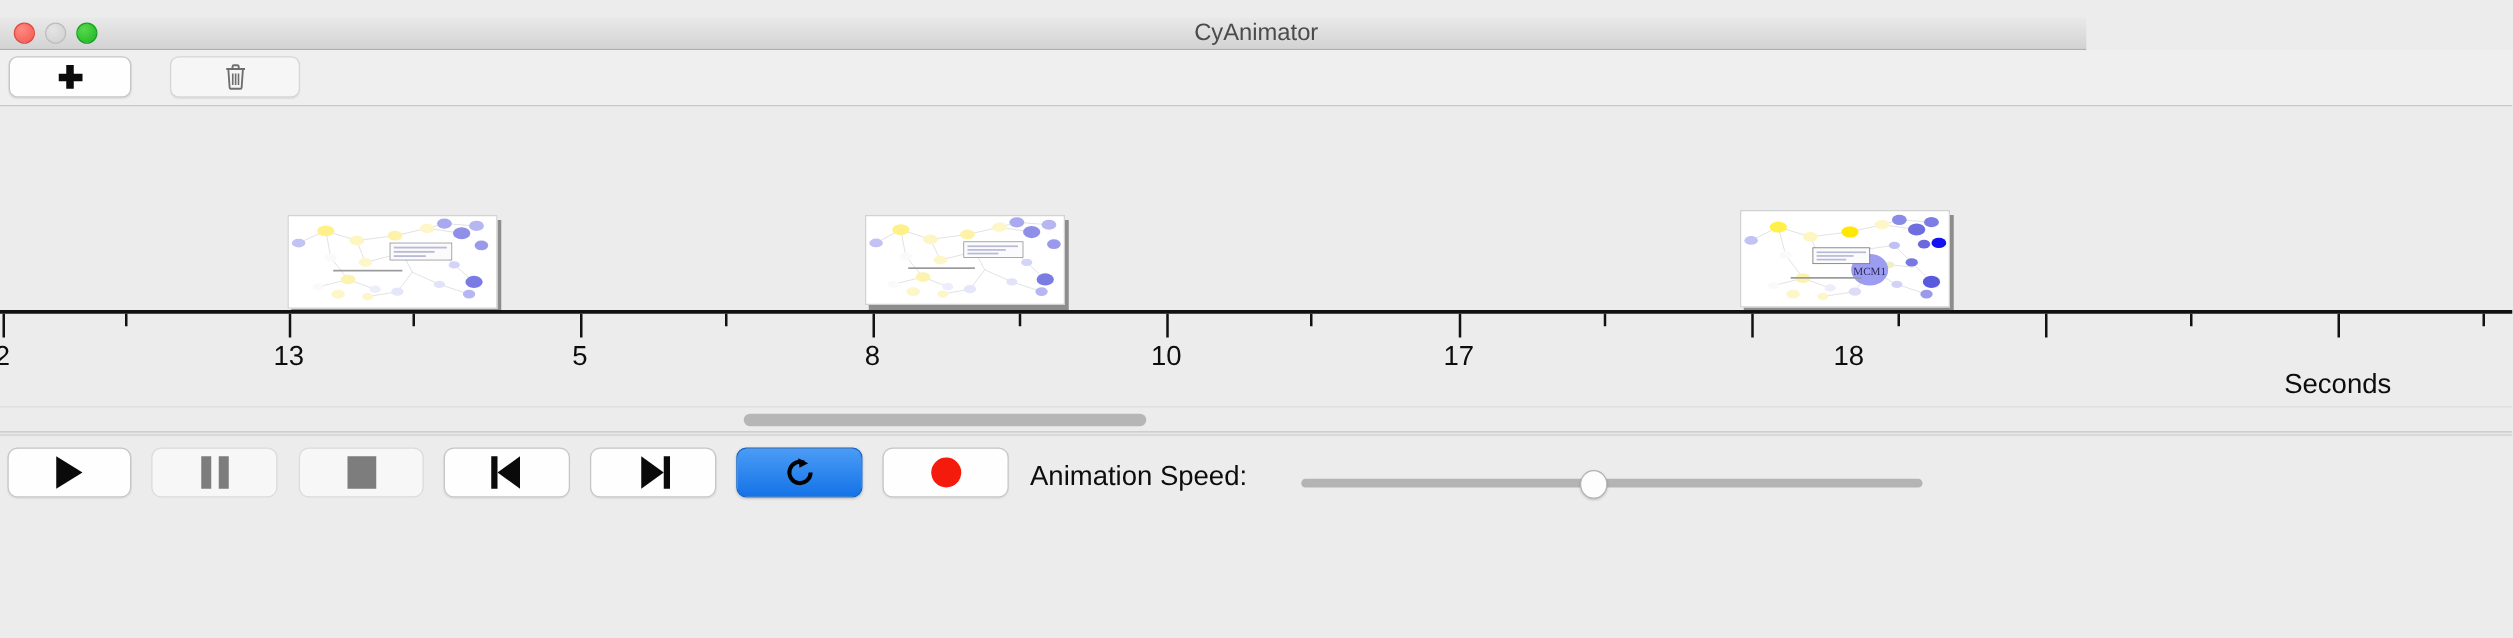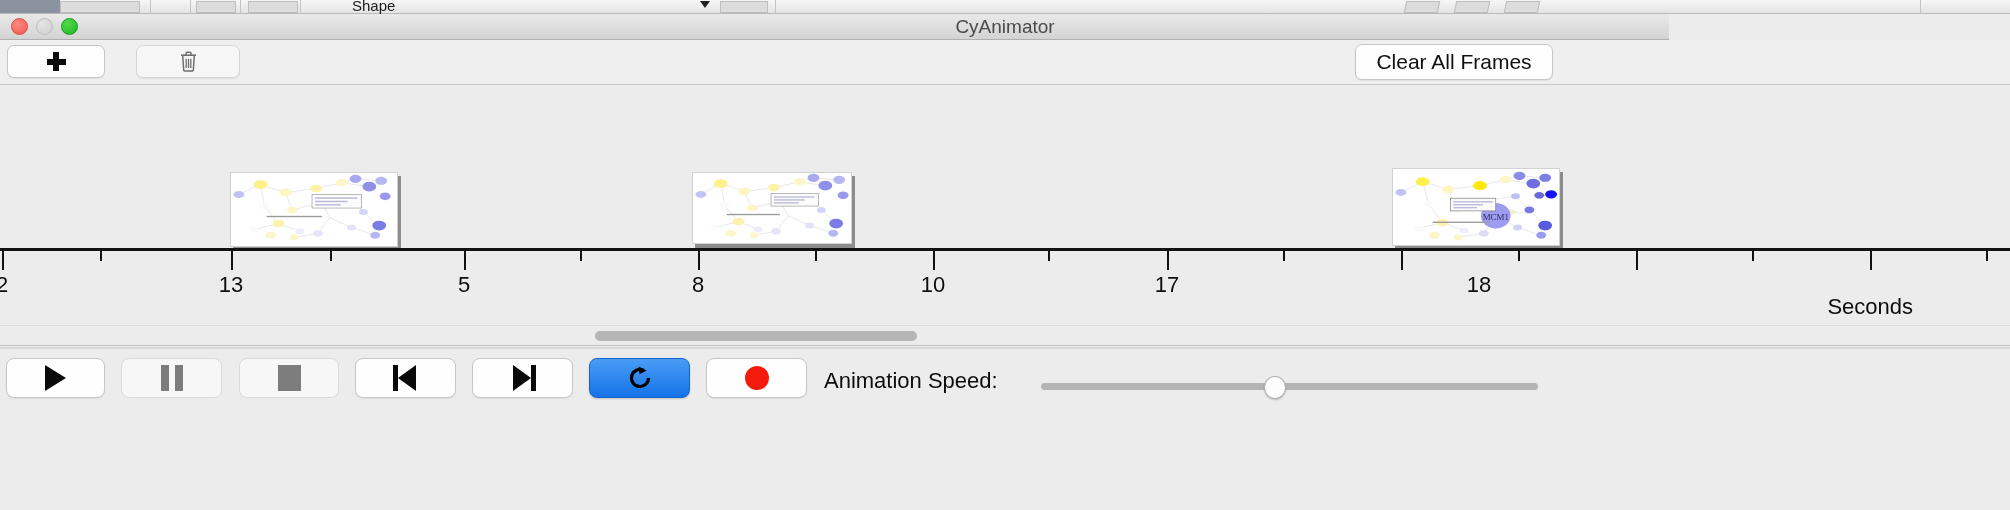--- a/index.html
+++ b/index.html
@@ -189,39 +189,20 @@
     position: absolute; left: 232px; top: 0; width: 22px; height: 23px;
     background: #fdfdfd; border: 1px solid #b3b3b3; border-radius: 50%;
     box-shadow: 0 1px 2px rgba(0,0,0,0.2);
   }
 </style>
 </head>
 <body>
 
 <div id="app">
 
-  <div class="bg-strip">
-    <div class="bg-tabbar"></div>
-    <div class="bg-dark"></div>
-    <div class="bg-seg" style="left:150px;width:1px"></div>
-    <div class="bg-seg" style="left:190px;width:1px"></div>
-    <div class="bg-seg" style="left:240px;width:1px"></div>
-    <div class="bg-seg" style="left:300px;width:1px"></div>
-    <div class="bg-slab" style="left:60px;width:80px"></div>
-    <div class="bg-slab" style="left:196px;width:40px"></div>
-    <div class="bg-slab" style="left:248px;width:50px"></div>
-    <div class="bg-word" style="left:352px">Shape</div>
-    <div class="bg-tri" style="left:700px"></div>
-    <div class="bg-slab" style="left:720px;width:48px"></div>
-    <div class="bg-seg" style="left:775px;width:1px"></div>
-    <div class="bg-slab" style="left:1405px;width:34px;transform:skewX(-12deg)"></div>
-    <div class="bg-slab" style="left:1455px;width:34px;transform:skewX(-12deg)"></div>
-    <div class="bg-slab" style="left:1505px;width:34px;transform:skewX(-12deg)"></div>
-    <div class="bg-seg" style="left:1920px;width:1px"></div>
-  </div>
 
   <div class="titlebar">
     <div class="lights">
       <div class="light red"></div>
       <div class="light yellow"></div>
       <div class="light green"></div>
     </div>
     <div class="win-title">CyAnimator</div>
   </div>
 
@@ -233,23 +214,20 @@
       <span class="trash-icon">
         <svg width="17" height="21" viewBox="0 0 17 21">
           <path d="M1 4.2 H16" stroke="#6f6f6f" stroke-width="1.6" fill="none"></path>
           <path d="M6 4.2 V2.4 A1.2 1.2 0 0 1 7.2 1.2 H9.8 A1.2 1.2 0 0 1 11 2.4 V4.2" stroke="#6f6f6f" stroke-width="1.5" fill="none"></path>
           <path d="M2.7 4.8 L3.7 19.2 A0.9 0.9 0 0 0 4.6 20 H12.4 A0.9 0.9 0 0 0 13.3 19.2 L14.3 4.8" stroke="#6f6f6f" stroke-width="1.5" fill="none"></path>
           <path d="M6.2 7.8 V17" stroke="#6f6f6f" stroke-width="1.3"></path>
           <path d="M8.5 7.8 V17" stroke="#6f6f6f" stroke-width="1.3"></path>
           <path d="M10.8 7.8 V17" stroke="#6f6f6f" stroke-width="1.3"></path>
         </svg>
       </span>
-    </div>
-    <div class="btn btn-clear">
-      <span>Clear All Frames</span>
     </div>
   </div>
 
   <div class="canvas">
 
     <div class="frame" style="left:230px; top:86px; width:168px; height:75px;">
       <div class="shadow"></div>
       <div class="sheet">
         <svg class="net" viewBox="0 0 168 75" preserveAspectRatio="none">
           <g stroke="#cfcfcf" stroke-width="0.5" fill="none">

